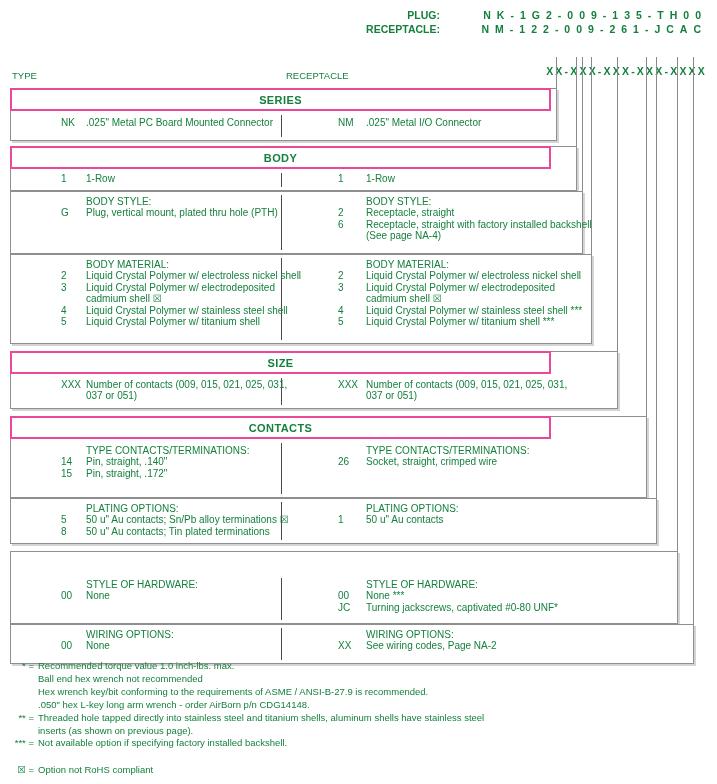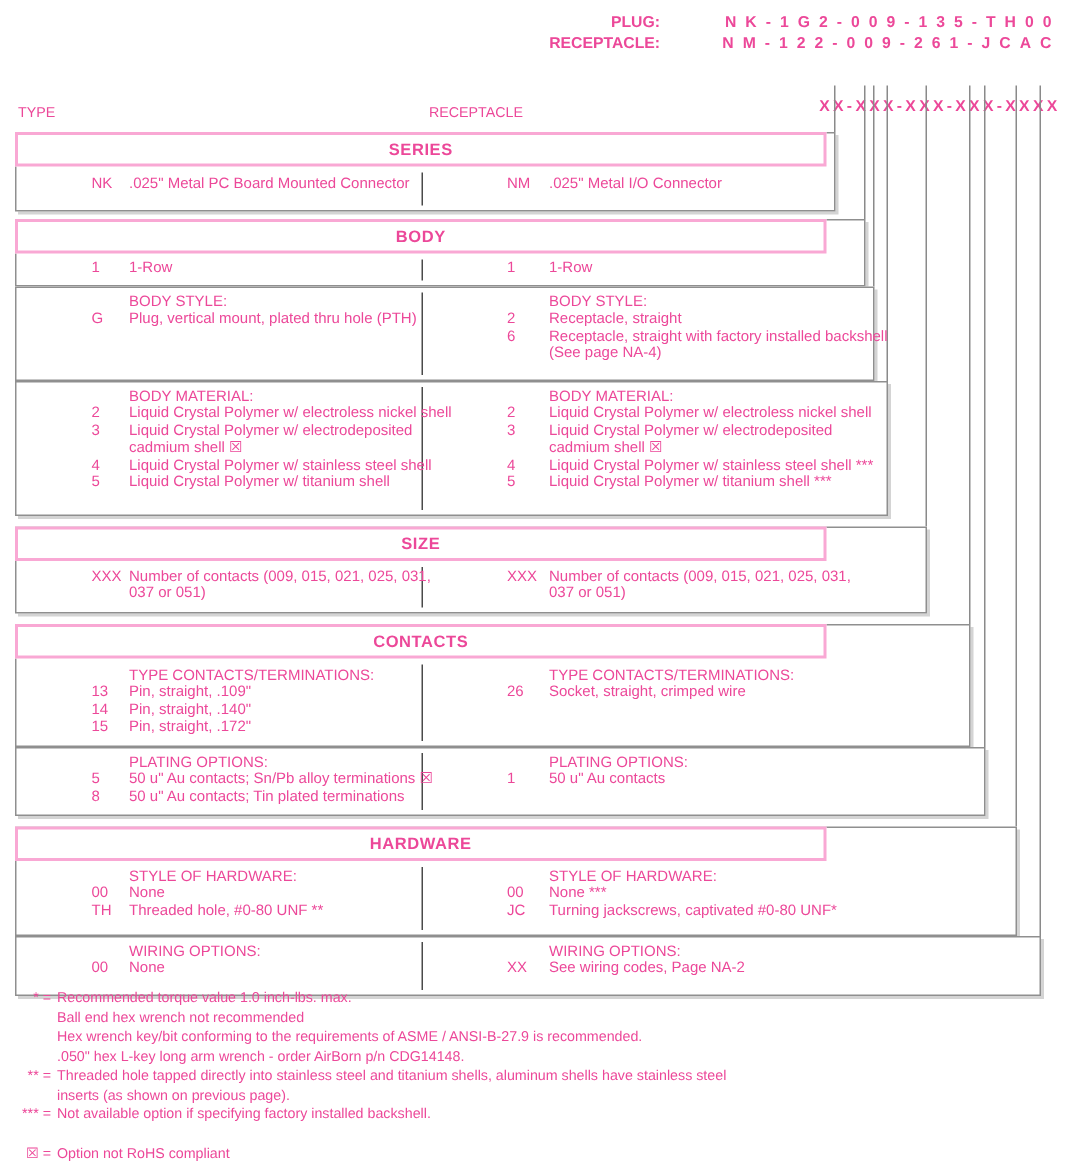--- a/index.html
+++ b/index.html
@@ -1,33 +1,33 @@
 <!DOCTYPE html>
 <html><head>
 <meta charset="utf-8">
 <style>
   html,body{margin:0;padding:0;background:#fff;}
   .page{position:relative;width:717px;height:784px;background:#ffffff;
-        font-family:"Liberation Sans",sans-serif;color:#ec4899;overflow:hidden;}
+        font-family:"Liberation Sans",sans-serif;color:#15803d;overflow:hidden;}
 
   
   .pn-label{position:absolute;right:277px;font-size:10.5px;font-weight:bold;white-space:nowrap;}
   .pn-value{position:absolute;right:10px;font-size:10.5px;font-weight:bold;letter-spacing:6px;white-space:nowrap;}
   .pn-mask{position:absolute;right:10px;font-size:10.5px;font-weight:bold;letter-spacing:2.2px;white-space:nowrap;margin-top:28px;}
 
   
   .colhead{position:absolute;font-size:9.5px;white-space:nowrap;}
 
   
   .callout{position:absolute;width:1px;background:#8a8a8a;}
 
   
   .sec{position:absolute;left:10px;background:#fff;border:1px solid #8f8f8f;
        box-shadow:2px 2px 0 #d4d4d4;box-sizing:border-box;}
-  .hdr{position:absolute;left:-1px;top:-1px;width:541px;height:23px;border:2px solid #f9a8d4;
+  .hdr{position:absolute;left:-1px;top:-1px;width:541px;height:23px;border:2px solid #ec4899;
        background:#fff;display:flex;align-items:center;justify-content:center;
        font-weight:bold;font-size:11px;letter-spacing:0.4px;box-sizing:border-box;}
   .col{position:absolute;width:272px;font-size:10px;line-height:11.4px;margin-left:48px;}
   .col.l{left:2px;}
   .col.r{left:279px;}
   .with-hdr .col{top:27px;}
   .no-hdr .col{top:4px;}
   .vdiv{position:absolute;left:270px;width:0;border-left:1px solid #4a4a4a;bottom:3px;}
   .with-hdr .vdiv{top:26px;}
   .no-hdr .vdiv{top:3px;}
@@ -215,24 +215,20 @@
 
   <div class="sec with-hdr" style="top:416px;height:82px;width:637px;padding-left:20px;">
     <div class="hdr">CONTACTS</div>
     <div class="vdiv"></div>
     <div class="col l" style="top:28px;">
         <div class="row">
           <span class="code"></span>
           <span class="txt">TYPE CONTACTS/TERMINATIONS:</span>
         </div>
         <div class="row">
-          <span class="code">13</span>
-          <span class="txt">Pin, straight, .109"</span>
-        </div>
-        <div class="row">
           <span class="code">14</span>
           <span class="txt">Pin, straight, .140"</span>
         </div>
         <div class="row">
           <span class="code">15</span>
           <span class="txt">Pin, straight, .172"</span>
         </div>
       </div>
     <div class="col r" style="top:28px;">
         <div class="row">
@@ -268,35 +264,30 @@
           <span class="txt">PLATING OPTIONS:</span>
         </div>
         <div class="row">
           <span class="code">1</span>
           <span class="txt">50 u" Au contacts</span>
         </div>
       </div>
   </div>
 
   <div class="sec with-hdr" style="top:551px;height:73px;width:668px;">
-    <div class="hdr">HARDWARE</div>
     <div class="vdiv"></div>
     <div class="col l" style="top:27px;">
         <div class="row">
           <span class="code"></span>
           <span class="txt">STYLE OF HARDWARE:</span>
         </div>
         <div class="row">
           <span class="code">00</span>
           <span class="txt">None</span>
         </div>
-        <div class="row">
-          <span class="code">TH</span>
-          <span class="txt">Threaded hole, #0-80 UNF  **</span>
-        </div>
       </div>
     <div class="col r" style="top:27px;">
         <div class="row">
           <span class="code"></span>
           <span class="txt">STYLE OF HARDWARE:</span>
         </div>
         <div class="row">
           <span class="code">00</span>
           <span class="txt">None  ***</span>
         </div>

